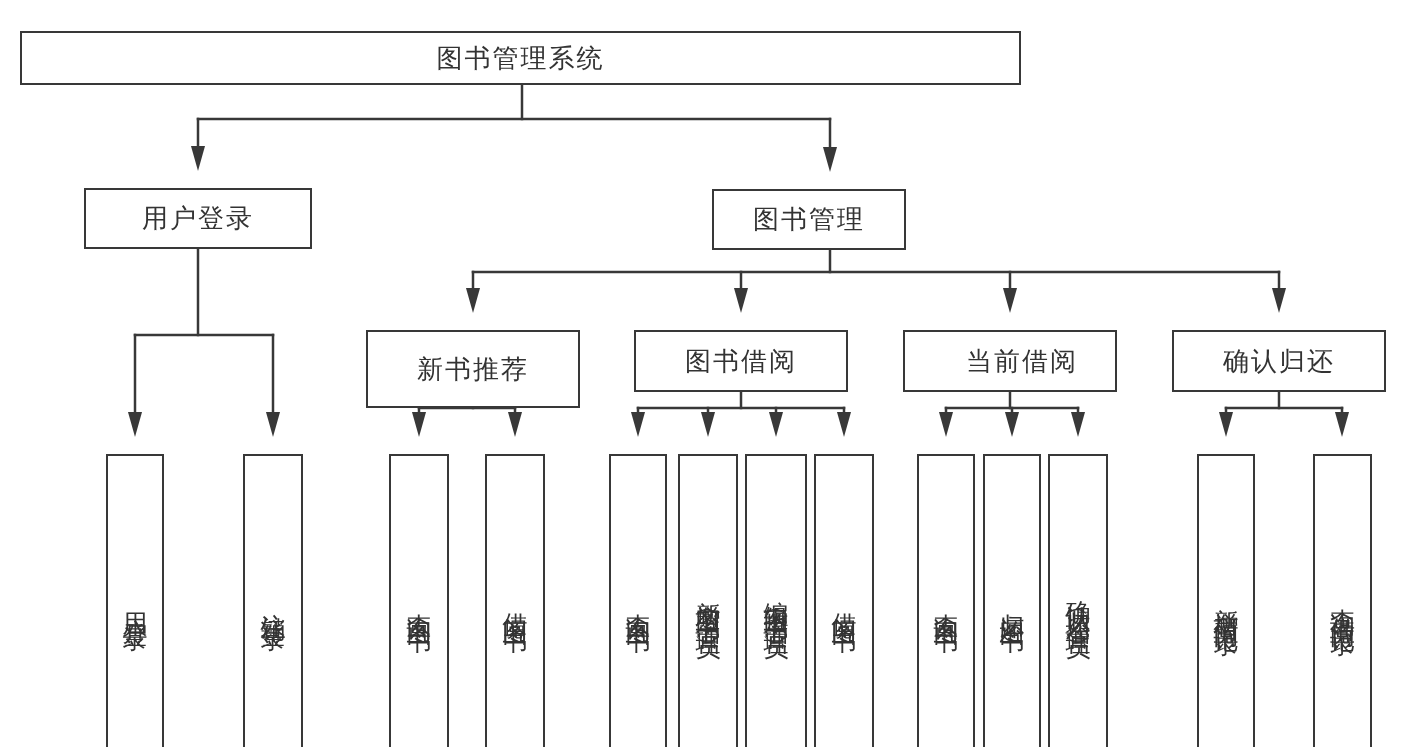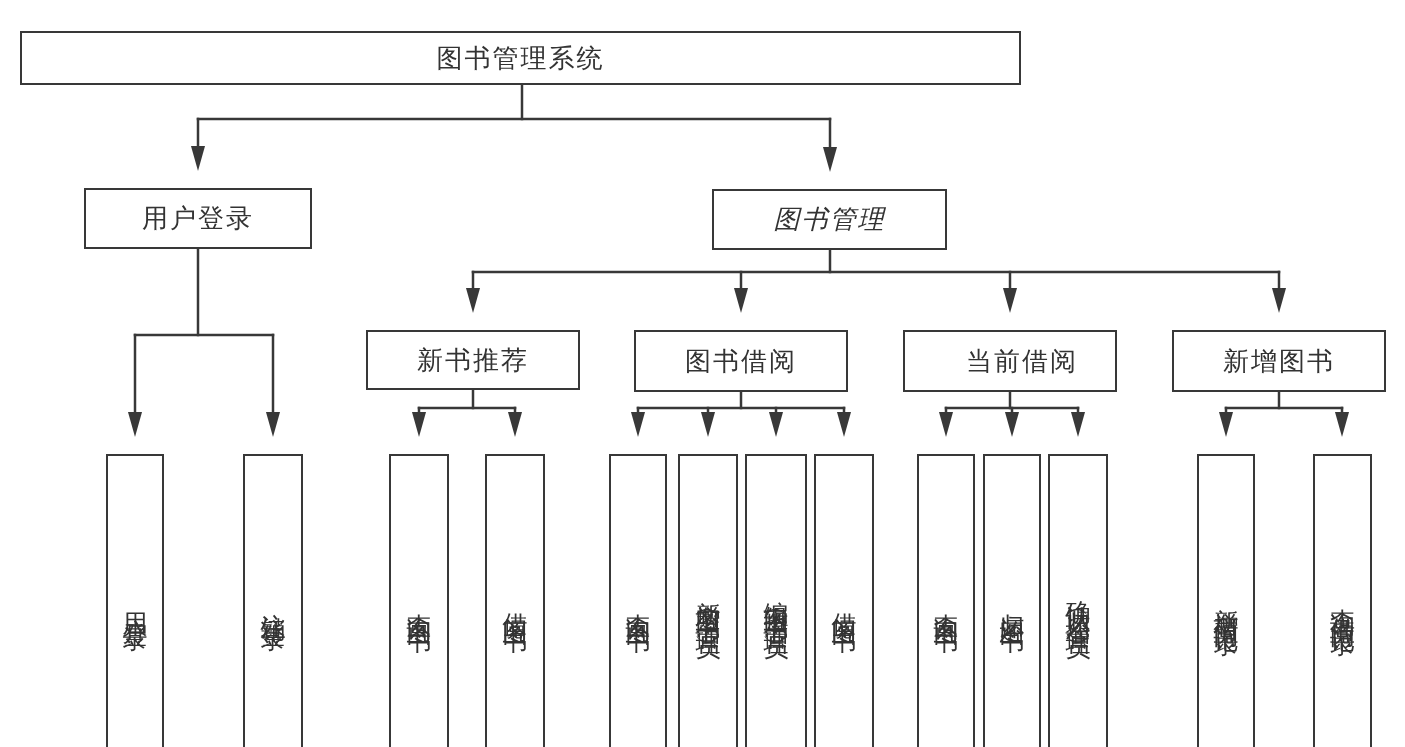--- a/index.html
+++ b/index.html
@@ -124,34 +124,34 @@
       <line x1="1342" y1="408" x2="1342" y2="421" stroke="#383838" stroke-width="2.5" stroke-linecap="square"></line>
       <polygon points="1335,412 1349,412 1342,437" fill="#383838"></polygon>
     </svg>
   <div id="nodes-layer">
       <div class="node" style="left: 20px; top: 14px; width: 1001px; height: 54px;">
         <span class="h">图书管理系统</span>
       </div>
       <div class="node" style="left: 84px; top: 171px; width: 228px; height: 61px;">
         <span class="h">用户登录</span>
       </div>
-      <div class="node" style="left: 712px; top: 172px; width: 235px; height: 61px; font-style: italic;">
+      <div class="node" style="left: 712px; top: 172px; width: 194px; height: 61px;">
         <span class="h">图书管理</span>
       </div>
-      <div class="node" style="left: 366px; top: 313px; width: 214px; height: 60px;">
+      <div class="node" style="left: 366px; top: 313px; width: 214px; height: 78px;">
         <span class="h">新书推荐</span>
       </div>
       <div class="node" style="left: 634px; top: 313px; width: 214px; height: 62px;">
         <span class="h">图书借阅</span>
       </div>
       <div class="node" style="left: 903px; top: 313px; width: 214px; height: 62px; padding-left: 24px;">
         <span class="h">当前借阅</span>
       </div>
       <div class="node" style="left: 1172px; top: 313px; width: 214px; height: 62px;">
-        <span class="h">新增图书</span>
+        <span class="h">确认归还</span>
       </div>
       <div class="node" style="left: 106px; top: 437px; width: 58px; height: 298px;">
         <span class="v">用户登录</span>
       </div>
       <div class="node" style="left: 243px; top: 437px; width: 60px; height: 298px;">
         <span class="v">注销登录</span>
       </div>
       <div class="node" style="left: 389px; top: 437px; width: 60px; height: 298px;">
         <span class="v">查询图书</span>
       </div>

